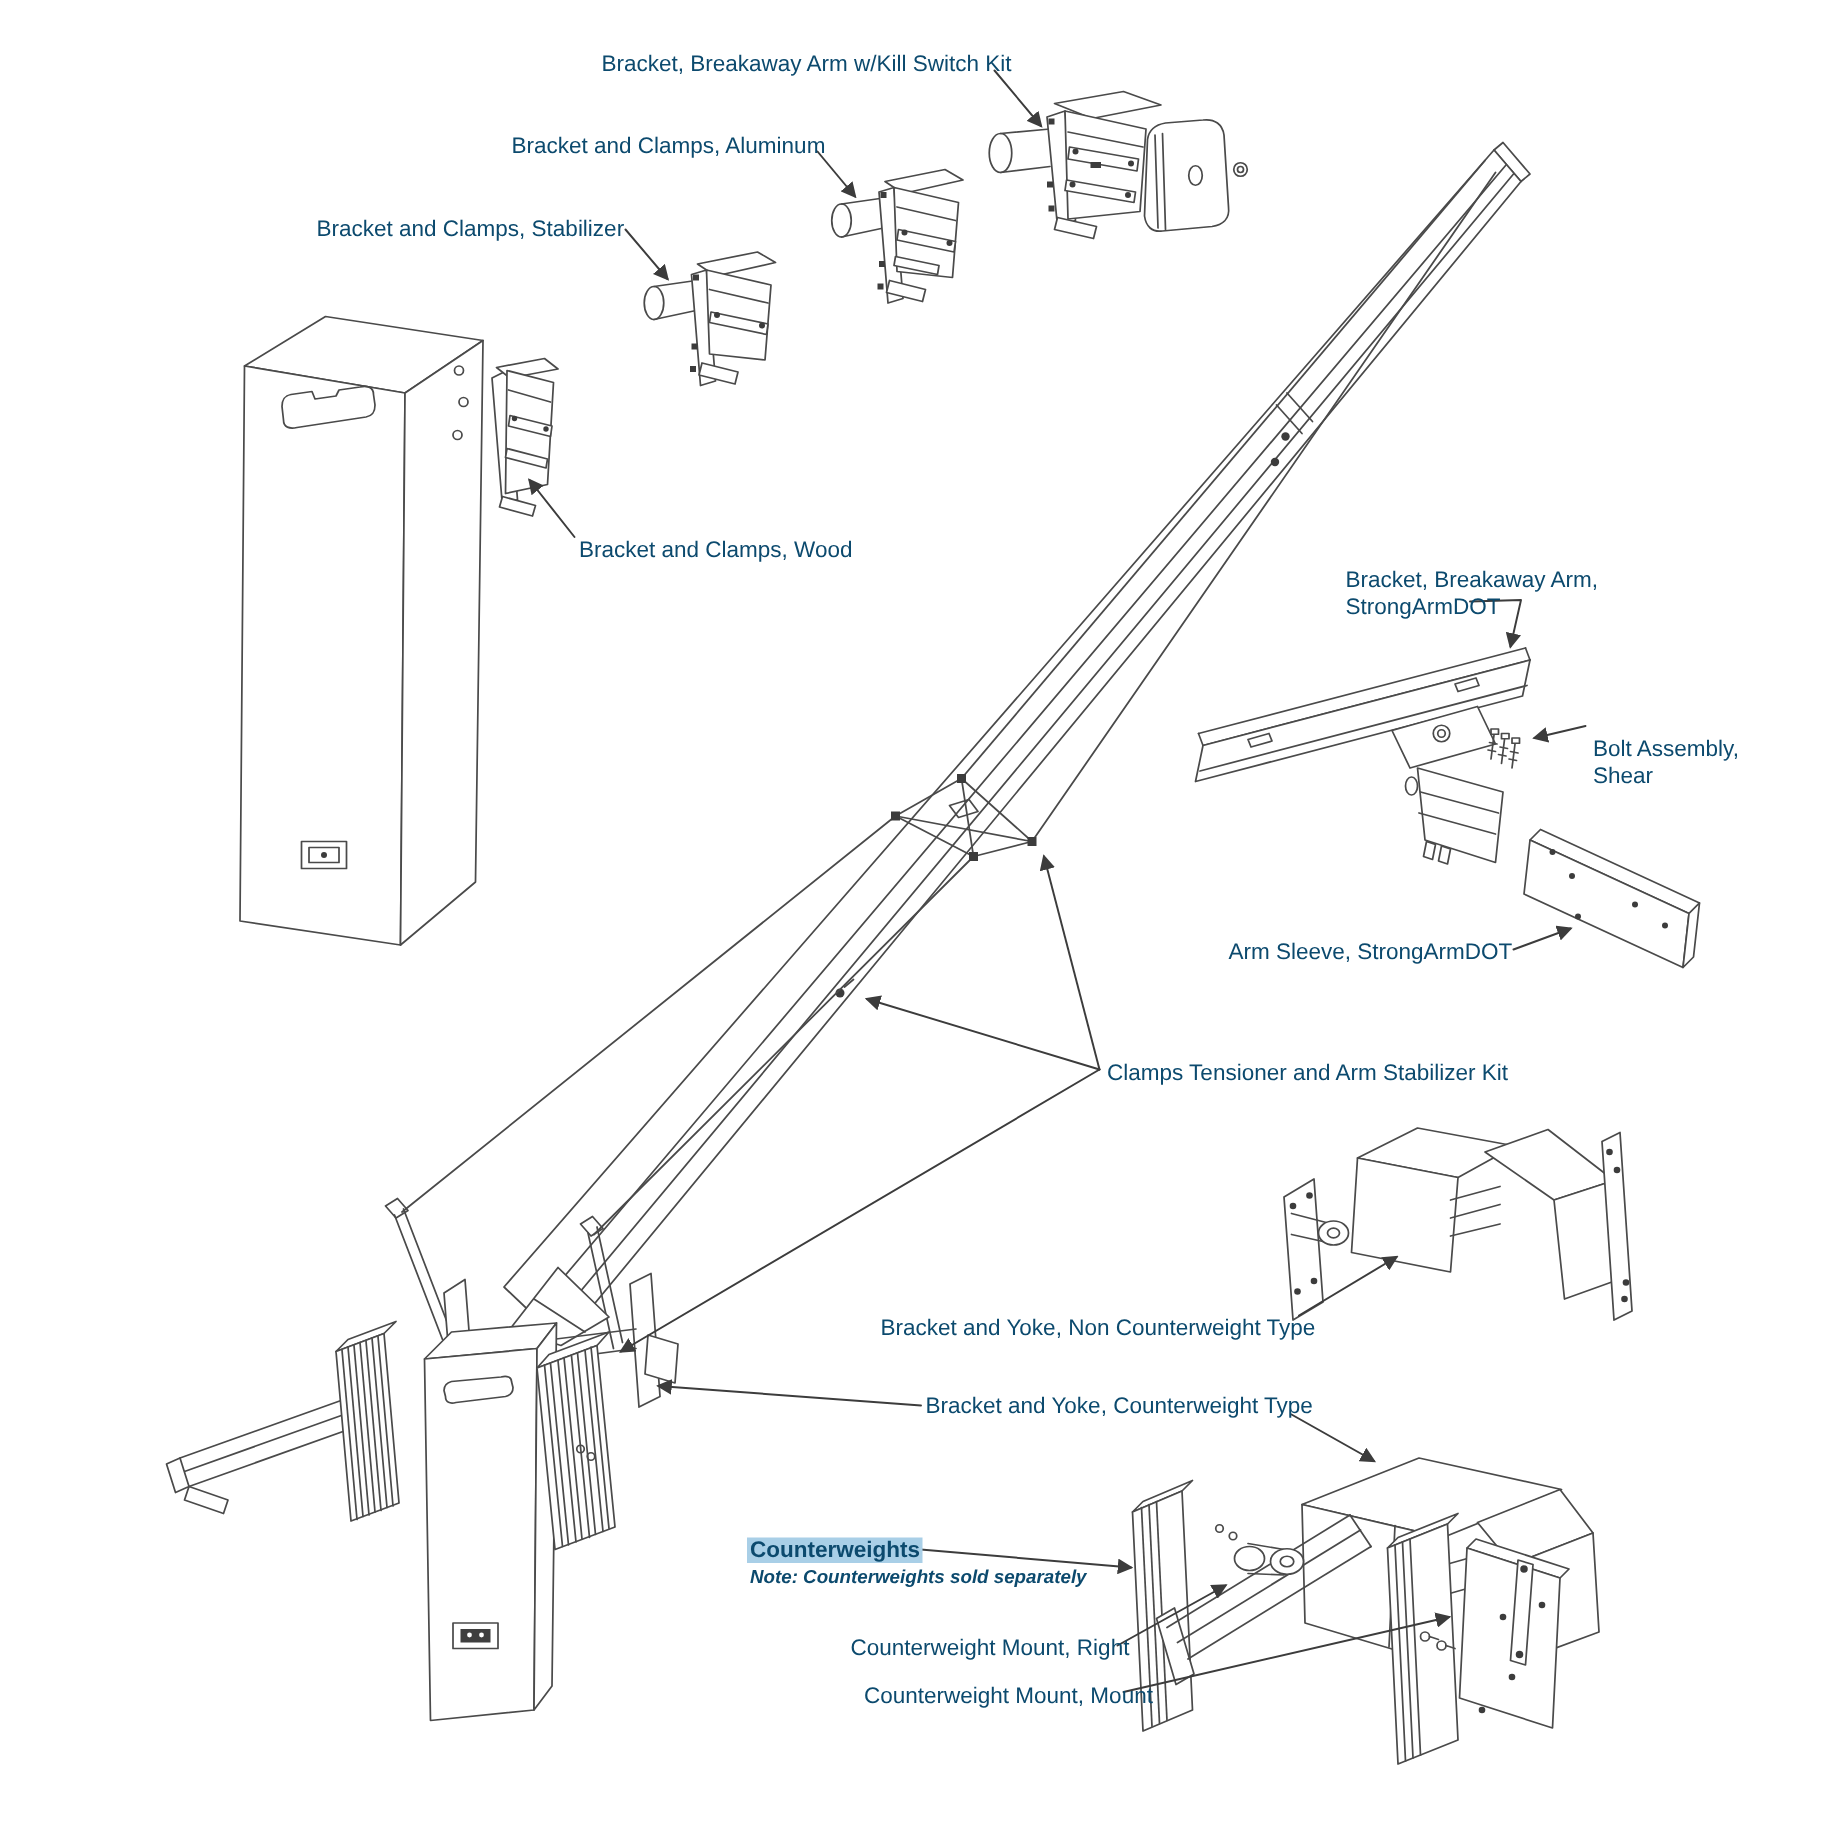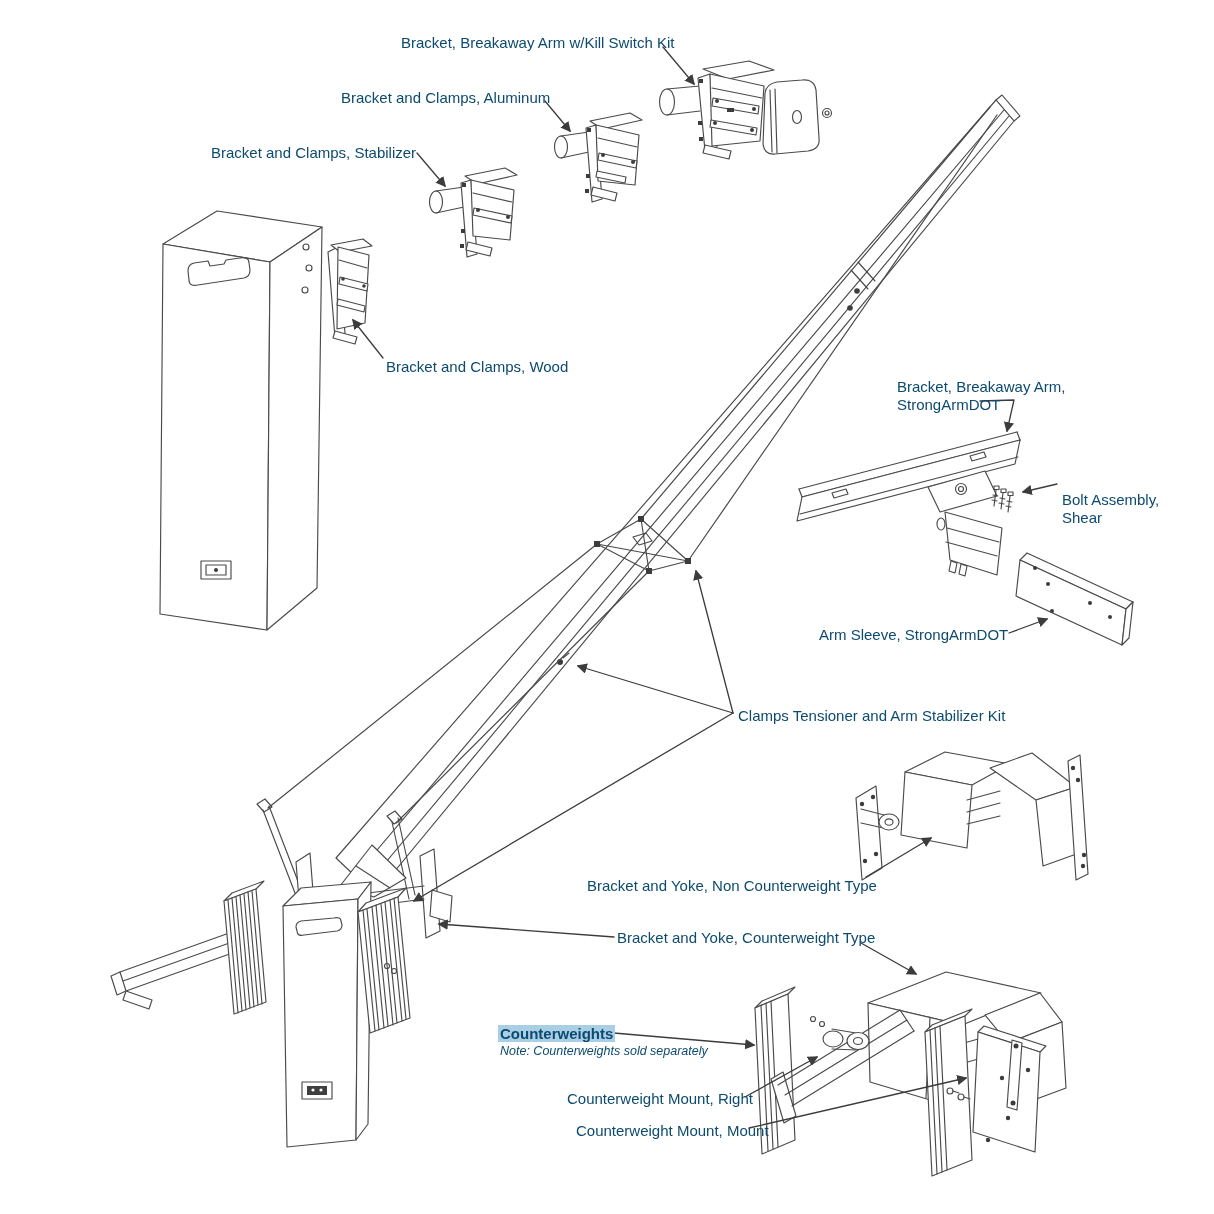--- a/index.html
+++ b/index.html
@@ -1,20 +1,20 @@
 <!DOCTYPE html>
 <html><head>
 <meta charset="utf-8">
 <style>
   html,body{margin:0;padding:0;background:#ffffff;}
   #stage{position:relative;width:1214px;height:1214px;background:#ffffff;overflow:hidden;
          font-family:"Liberation Sans", sans-serif;}
   #art{position:absolute;left:0;top:0;}
   .lbl{position:absolute;color:#0c4a6e;font-size:15px;line-height:17.5px;white-space:nowrap;}
-  .lbl.small{font-size:12.5px;font-style:italic;line-height:15px;}
+  .lbl.small{font-size:12.5px;font-style:italic;line-height:15px;font-weight:bold;}
   .hl{background:#a9cfe7;padding:0 2px;font-weight:bold;}
   svg *{vector-effect:non-scaling-stroke;}
 </style>
 </head>
 <body>
 
 <div id="stage">
 
 <svg id="art" width="1214" height="1214" viewBox="0 0 1214 1214" fill="none" stroke="#4a4a4a" stroke-width="1.15" stroke-linejoin="round" stroke-linecap="round">
   <defs>

